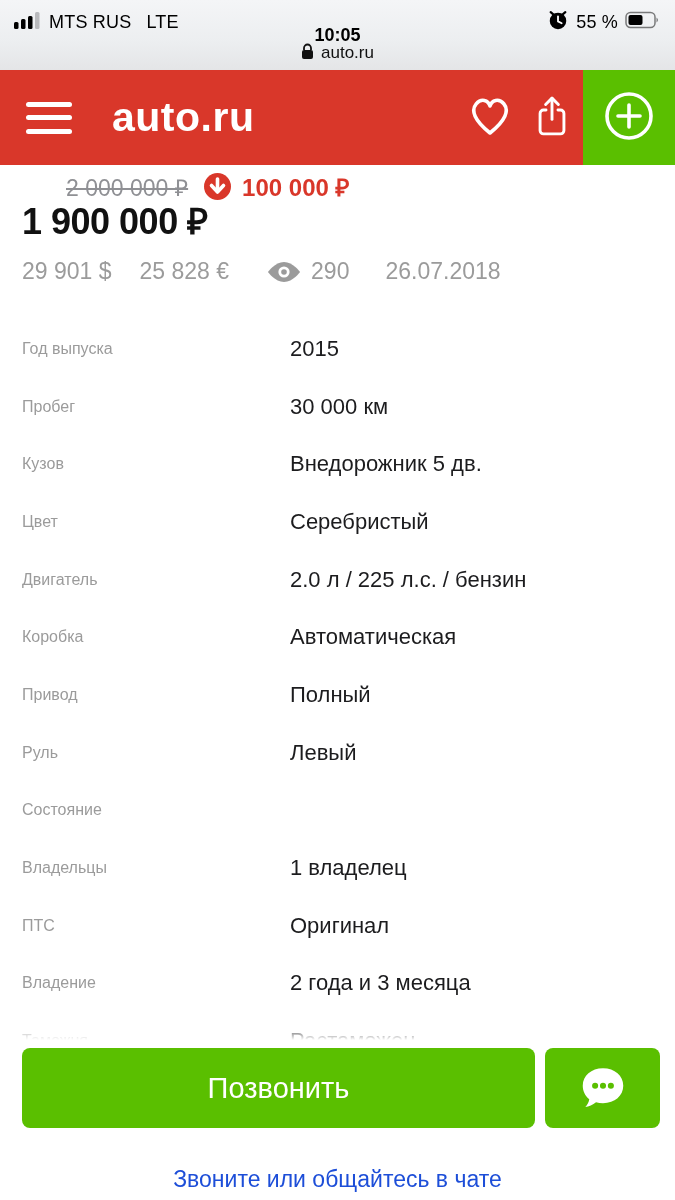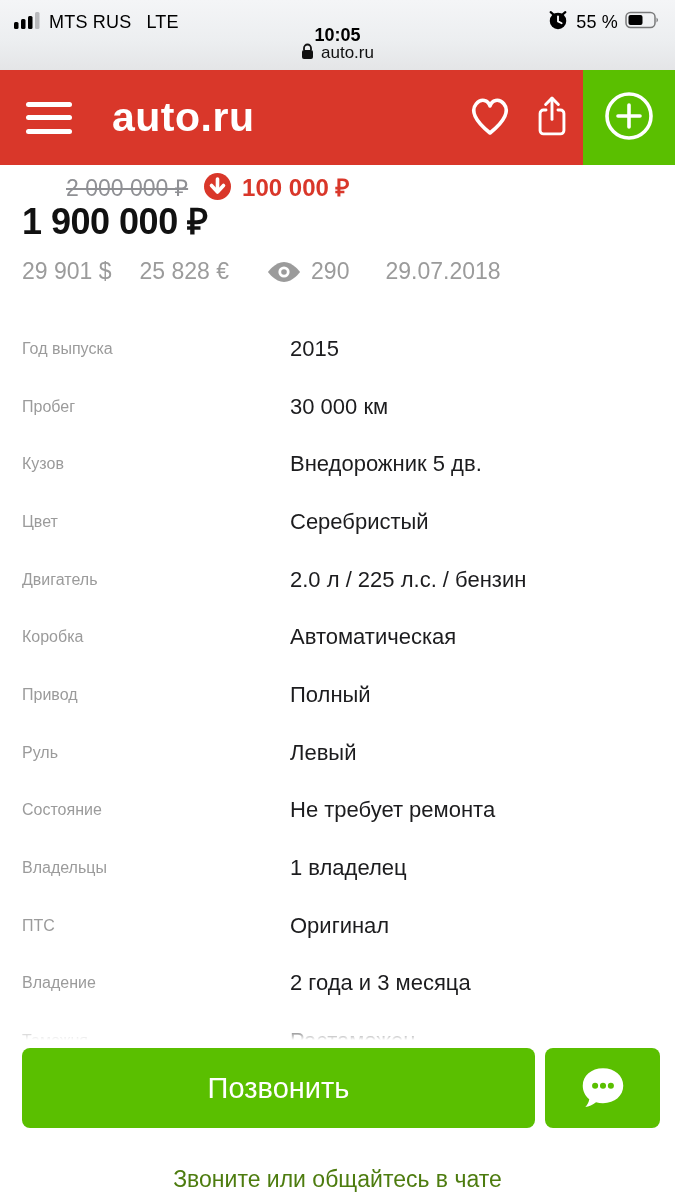--- a/index.html
+++ b/index.html
@@ -93,21 +93,21 @@
     color:#fff; font-size:29px; font-family:"Liberation Sans", sans-serif;
     display:flex; align-items:center; justify-content:center;
   }
   .chat-button{
     position:absolute; top:8px; left:545px; width:115px; height:80px;
     background:#5abf00; border:none; border-radius:8px; cursor:pointer;
     display:flex; align-items:center; justify-content:center;
   }
   .bottom-caption{
     position:absolute; top:126px; left:0; width:675px; text-align:center;
-    font-size:23px; color:#4d7c0f;
+    font-size:23px; color:#1d4ed8;
   }
 </style>
 </head>
 <body>
 
 <div class="status-area">
   <div class="status-row">
     <div class="status-left">
       <span>
         <svg width="28" height="18" viewBox="0 0 28 18">
@@ -209,21 +209,21 @@
   <span class="meta-views">
     <span style="display:flex;">
       <svg width="34" height="22" viewBox="0 0 34 22">
         <path d="M17 1 C26 1 33 11 33 11 C33 11 26 21 17 21 C8 21 1 11 1 11 C1 11 8 1 17 1 Z" fill="#9b9b9b"></path>
         <circle cx="17" cy="11" r="5.6" fill="#fff"></circle>
         <circle cx="17" cy="11" r="2.8" fill="#9b9b9b"></circle>
       </svg>
     </span>
     <span>290</span>
   </span>
-  <span class="meta-date">29.07.2018</span>
+  <span class="meta-date">26.07.2018</span>
 </div>
 
 <div class="specs">
   <div class="spec-row">
     <span class="spec-label">Год выпуска</span>
     <span class="spec-value">2015</span>
   </div>
   <div class="spec-row">
     <span class="spec-label">Пробег</span>
     <span class="spec-value">30 000 км</span>
@@ -247,21 +247,20 @@
   <div class="spec-row">
     <span class="spec-label">Привод</span>
     <span class="spec-value">Полный</span>
   </div>
   <div class="spec-row">
     <span class="spec-label">Руль</span>
     <span class="spec-value">Левый</span>
   </div>
   <div class="spec-row">
     <span class="spec-label">Состояние</span>
-    <span class="spec-value">Не требует ремонта</span>
   </div>
   <div class="spec-row">
     <span class="spec-label">Владельцы</span>
     <span class="spec-value">1 владелец</span>
   </div>
   <div class="spec-row">
     <span class="spec-label">ПТС</span>
     <span class="spec-value">Оригинал</span>
   </div>
   <div class="spec-row">

